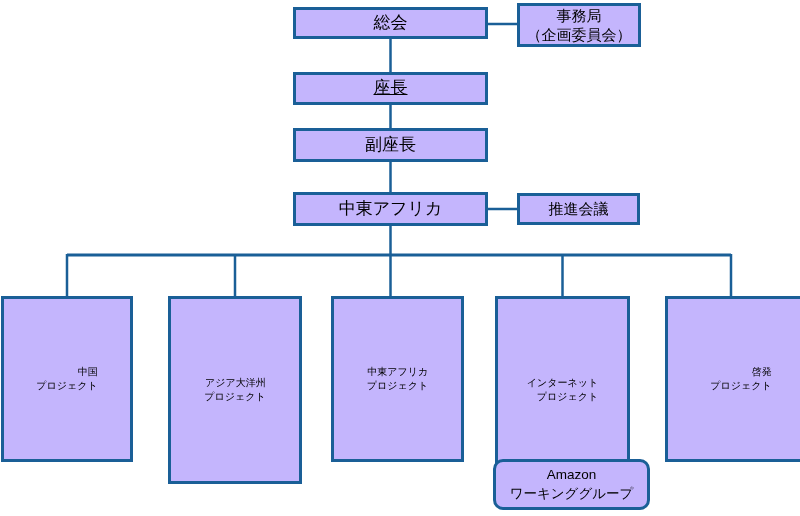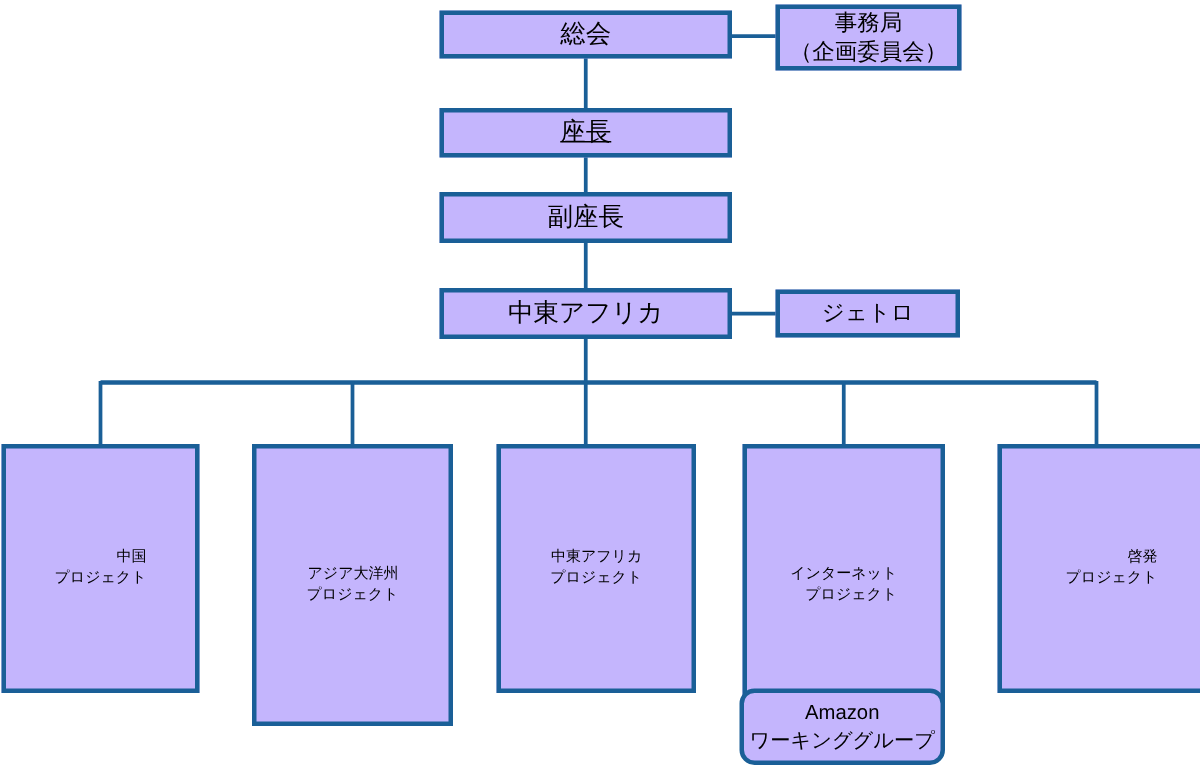--- a/index.html
+++ b/index.html
@@ -48,21 +48,21 @@
   .pos-secretariat{ left: 517px; top: 3px;   width: 124px; height: 44px; }
   .pos-chair      { left: 293px; top: 72px;  width: 195px; height: 33px; text-decoration: underline; }
   .pos-vicechair  { left: 293px; top: 128px; width: 195px; height: 34px; }
   .pos-planning   { left: 293px; top: 192px; width: 195px; height: 34px; }
   .pos-promotion  { left: 517px; top: 193px; width: 123px; height: 32px; }
   .pos-p0 { left: 1px;   top: 296px; width: 132px; height: 166px; }
   .pos-p1 { left: 168px; top: 296px; width: 134px; height: 188px; }
   .pos-p2 { left: 331px; top: 296px; width: 133px; height: 166px; }
   .pos-p3 { left: 495px; top: 296px; width: 135px; height: 188px; }
   .pos-p4 { left: 665px; top: 296px; width: 152px; height: 166px; }
-  .pos-wg { left: 493px; top: 459px; width: 137px; height: 51px; }
+  .pos-wg { left: 493px; top: 459px; width: 157px; height: 51px; }
 </style>
 </head>
 <body>
 
 <div class="stage">
 
   <svg class="connectors" viewBox="0 0 800 516" xmlns="http://www.w3.org/2000/svg">
     <g stroke="#1A5F97" stroke-width="2.5" fill="none">
       <line x1="487" y1="24" x2="518" y2="24"></line>
       <line x1="390.5" y1="38" x2="390.5" y2="73"></line>
@@ -83,21 +83,21 @@
 
   <div class="node node-sm pos-secretariat">事務局
 （企画委員会）</div>
 
   <div class="node node-lg pos-chair">座長</div>
 
   <div class="node node-lg pos-vicechair">副座長</div>
 
   <div class="node node-lg pos-planning">中東アフリカ</div>
 
-  <div class="node node-sm pos-promotion">ジェトロ</div>
+  <div class="node node-sm pos-promotion">推進会議</div>
 
   <div class="node node-project pos-p0">中国
 プロジェクト</div>
 
   <div class="node node-project pos-p1">アジア大洋州
 プロジェクト</div>
 
   <div class="node node-project pos-p2">中東アフリカ
 プロジェクト</div>
 

